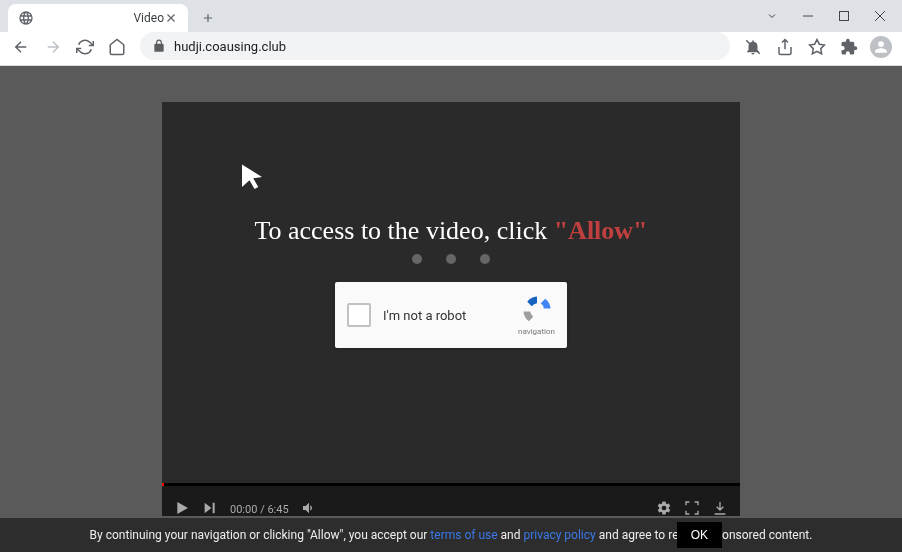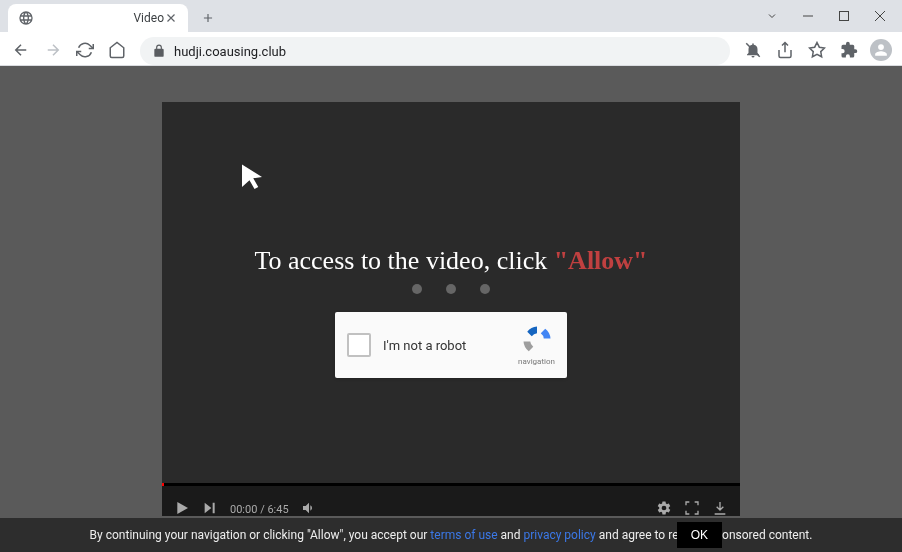--- a/index.html
+++ b/index.html
@@ -12,39 +12,39 @@
     .tab-favicon { width: 16px; height: 16px; margin-right: 8px; fill: #5f6368; }
     .tab-title { font-size: 12px; color: #3c4043; flex: 1; white-space: nowrap; overflow: hidden; text-align: right; }
     .tab-close { width: 14px; height: 14px; color: #5f6368; cursor: pointer; }
     .new-tab { width: 28px; height: 28px; display: flex; align-items: center; justify-content: center; color: #5f6368; cursor: pointer; margin-left: 6px; }
     .window-controls { margin-left: auto; display: flex; align-items: center; height: 32px; padding-right: 4px; }
     .win-btn { width: 36px; height: 28px; display: flex; align-items: center; justify-content: center; color: #444; cursor: pointer; }
     .win-btn svg { width: 12px; height: 12px; }
     .dropdown-caret { width: 36px; display:flex; align-items:center; justify-content:center; color:#444; }
 
     
-    .toolbar { height: 34px; background: #fff; display: flex; align-items: flex-end; padding: 0 6px; border-bottom: 1px solid #dadce0; gap: 2px; }
+    .toolbar { height: 34px; background: #fff; display: flex; align-items: flex-start; padding: 0 6px; border-bottom: 1px solid #dadce0; gap: 2px; }
     .nav-btn { width: 30px; height: 30px; display: flex; align-items: center; justify-content: center; color: #5f6368; border-radius: 50%; cursor: pointer; }
     .nav-btn.disabled { color: #bdc1c6; }
     .omnibox { flex: 1; height: 28px; background: #f1f3f4; border-radius: 14px; display: flex; align-items: center; padding: 0 12px; margin: 0 6px; }
     .lock-icon { width: 14px; height: 14px; color: #5a5d61; margin-right: 8px; }
     .url-host { font-size: 13px; color: #202124; }
     .url-path { font-size: 13px; color: #80868b; white-space: nowrap; overflow: hidden; }
     .toolbar-icon { width: 30px; height: 30px; display:flex; align-items:center; justify-content:center; color:#5f6368; cursor:pointer; }
     .avatar-circle { width: 22px; height:22px; border-radius:50%; background:#bdc1c6; display:flex; align-items:center; justify-content:center; }
 
     
     .content { position: relative; height: calc(552px - 66px); background: #5a5a5a; display: flex; justify-content: center; padding-top: 36px; }
     
     .video-box { width: 578px; height: 414px; background: #2a2a2a; position: relative; display: flex; flex-direction: column; }
     .video-body { flex: 1; display: flex; flex-direction: column; align-items: center; justify-content: flex-start; padding-top: 50px; position: relative; }
     
     .cursor-arrow { position: absolute; top: 60px; left: 75px; width: 30px; height: 30px; fill: #fff; }
     
-    .access-text { font-family: Georgia, serif; font-size: 26px; color: #fff; margin-top: 94px; }
+    .access-text { font-family: Georgia, serif; font-size: 26px; color: #fff; margin-top: 64px; }
     .allow-word { color: #c04040; font-weight: bold; }
     
     .spinner-dots { display:flex; gap:24px; margin-top:8px; }
     .spinner-dots .dot { width:10px; height:10px; border-radius:50%; background:#666; }
     
     .captcha-box { background: #fafafa; width: 232px; height: 66px; display: flex; align-items: center; padding: 0 12px; margin-top: 18px; box-shadow: 0 1px 3px rgba(0,0,0,0.2); border-radius: 2px; position: relative; z-index: 2;}
     .captcha-check { width: 24px; height: 24px; border: 2px solid #c1c1c1; border-radius: 2px; margin-right: 12px; cursor:pointer; background:#fff; }
     .captcha-label { font-size: 13px; color: #333; flex:1; }
     .captcha-logo { display:flex; flex-direction:column; align-items:center; }
     .captcha-logo svg { width: 30px; height: 30px; }

